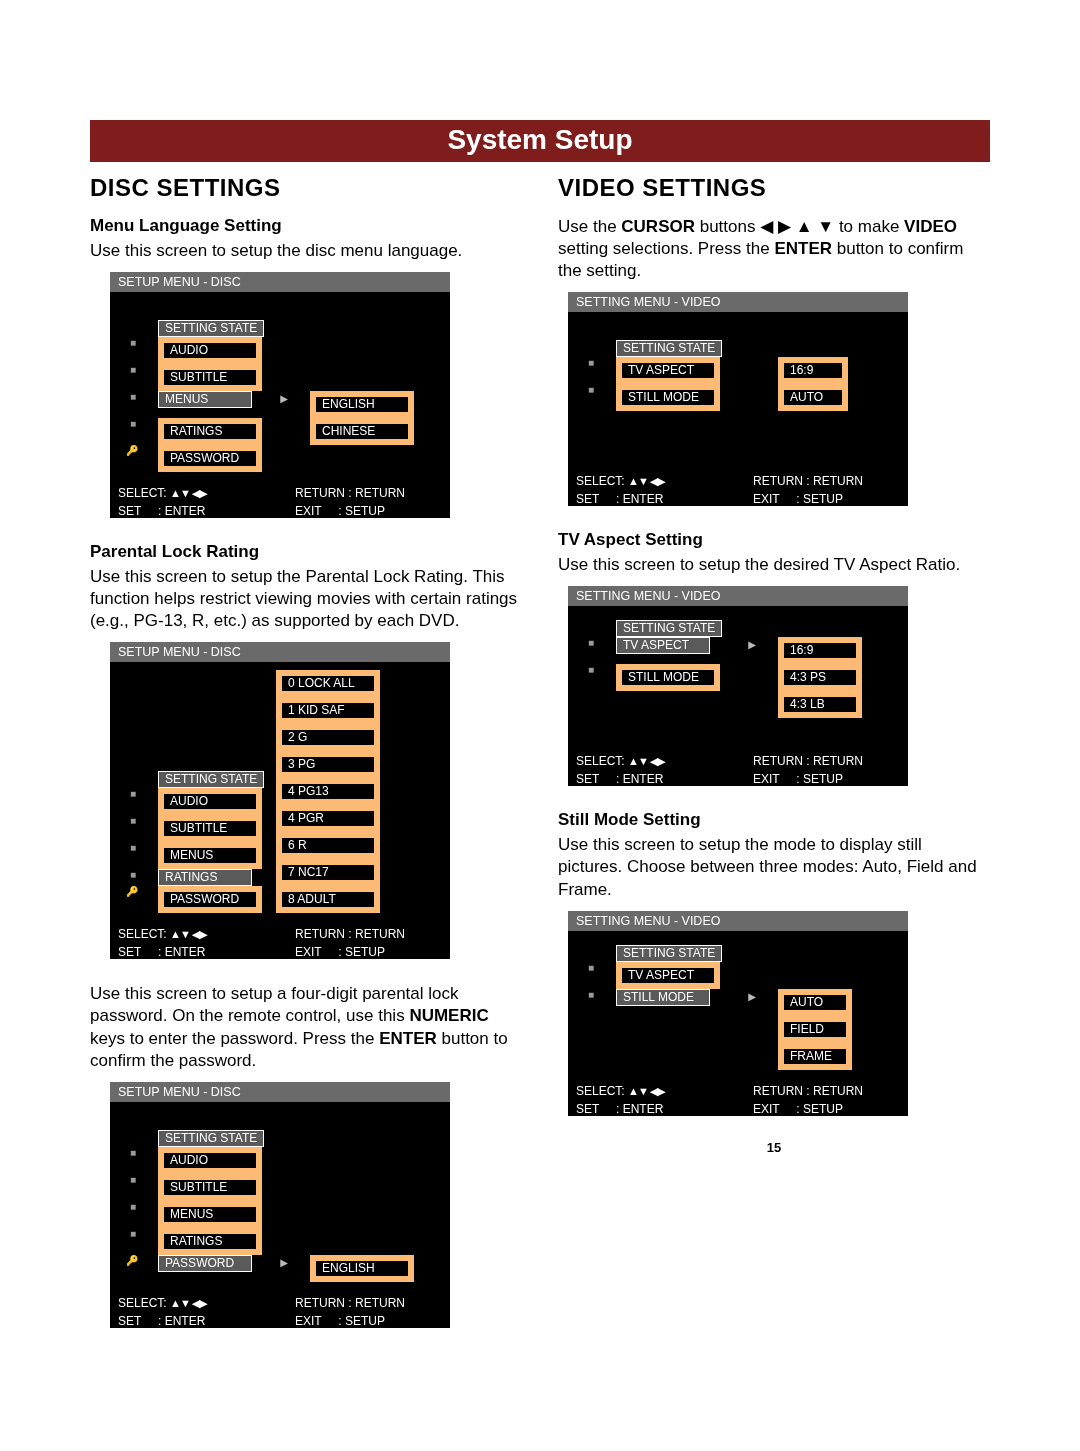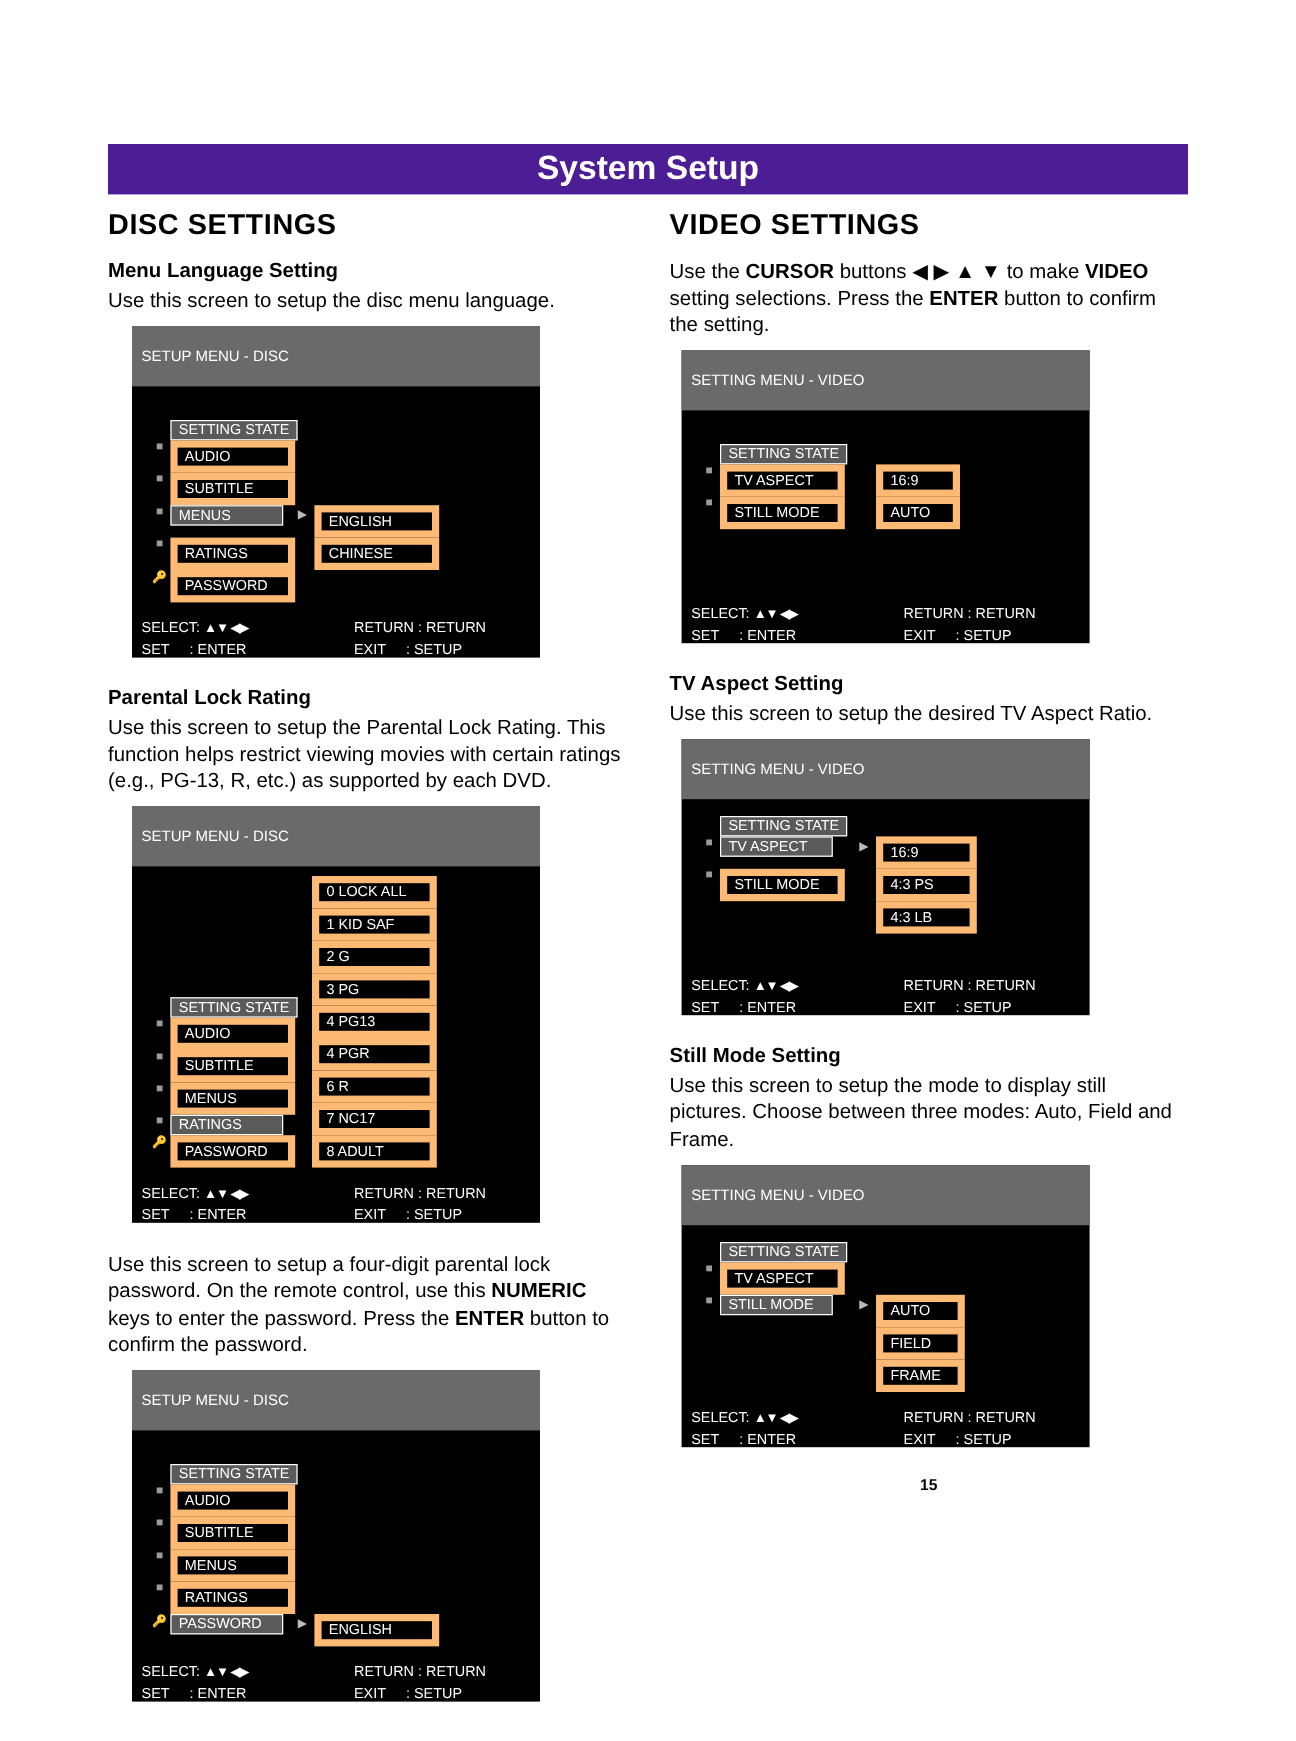--- a/index.html
+++ b/index.html
@@ -7,21 +7,21 @@
     background: #fff;
     color: #000;
     margin: 0;
     padding: 0;
     width: 1080px;
   }
   .page {
     padding: 120px 90px 40px 90px;
   }
   .banner {
-    background: #4c1d95;
+    background: #7f1d1d;
     color: #fff;
     text-align: center;
     font-size: 28px;
     font-weight: bold;
     padding: 4px 0 6px 0;
     margin-bottom: 12px;
     font-family: Arial, Helvetica, sans-serif;
   }
   .columns {
     display: flex;
@@ -58,21 +58,21 @@
   .osd {
     width: 340px;
     background: #000;
     color: #fff;
     font-family: Arial, Helvetica, sans-serif;
     font-size: 12.5px;
     font-stretch: condensed;
   }
   .osd .tbar {
     background: #6a6a6a;
-    padding: 18px 8px;
+    padding: 3px 8px;
     font-size: 12.5px;
   }
   .osd .body {
     padding: 28px 14px 6px 14px;
     position: relative;
     min-height: 120px;
   }
   .bullet {
     width: 10px;
     text-align: center;
@@ -97,21 +97,21 @@
     min-width: 80px;
     line-height: 15px;
     height: 15px;
     font-size: 12px;
     white-space: nowrap;
     display: inline-block;
   }
   .bodygrid {
     display: grid;
     grid-template-columns: 18px 100px 20px 110px;
-    column-gap: 0;
+    column-gap: 16px;
     align-items: start;
   }
   .bodygrid .bullet { width:18px; text-align:center; }
   .bodygrid .arrowc { width:20px; text-align:center; color:#bbb; font-size:10px; padding-top:2px;}
   .footer {
     margin-top: 8px;
     display: grid;
     grid-template-columns: 1fr 1fr;
     row-gap: 4px;
     column-gap: 30px;

